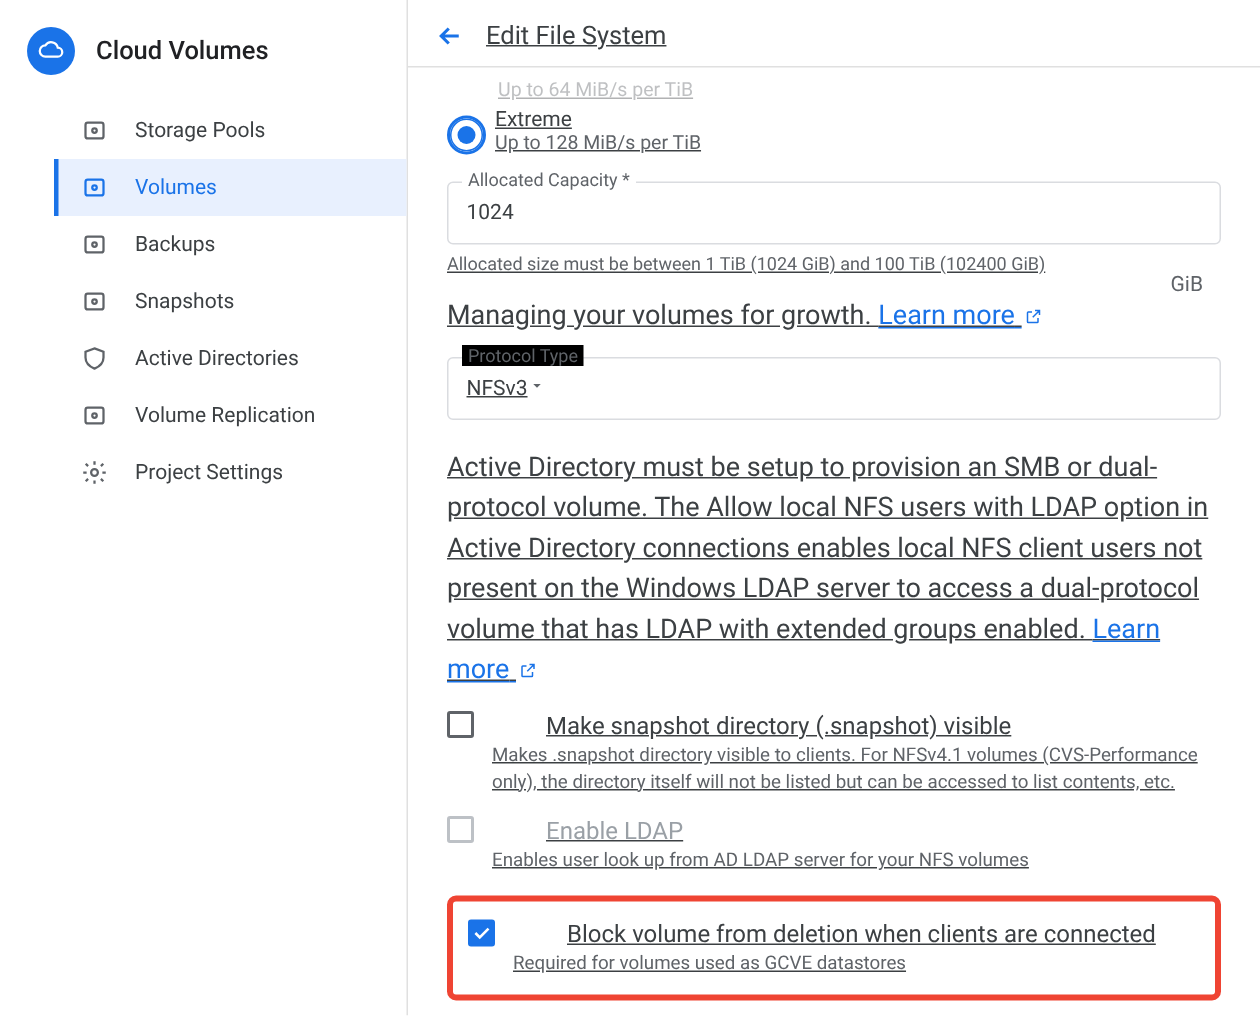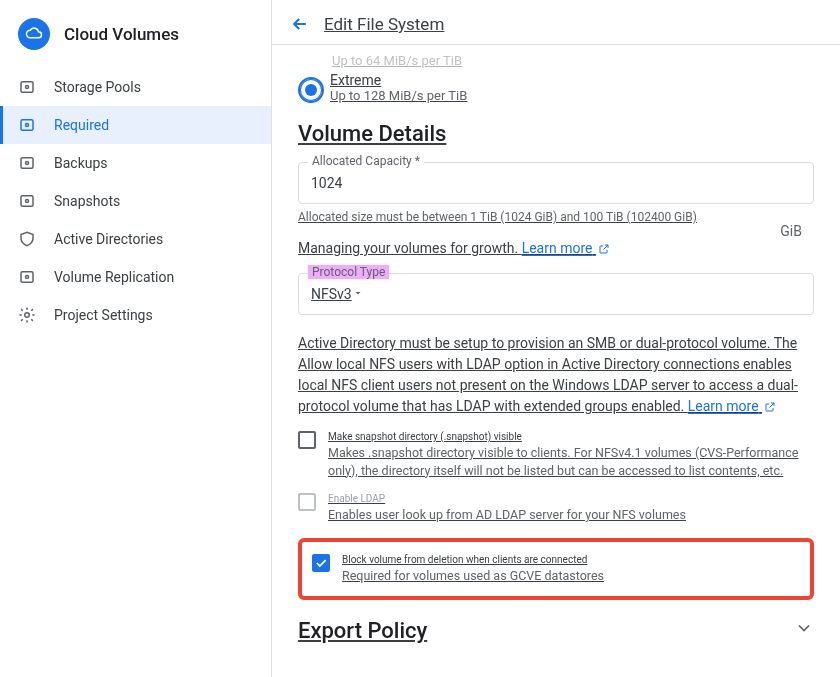--- a/index.html
+++ b/index.html
@@ -3,21 +3,21 @@
 <meta charset="utf-8">
 <style>
   * { box-sizing: border-box; margin: 0; padding: 0; }
   body { font-family: Roboto, "Helvetica Neue", Arial, sans-serif; font-size: 14px; color: #3c4043; background: #fff; width: 840px; height: 677px; overflow: hidden; }
   .app { display: flex; height: 100%; }
   .sidebar { width: 272px; border-right: 1px solid #e0e0e0; padding-top: 10px; }
   .brand { display: flex; align-items: center; padding: 8px 18px 18px 18px; }
   .brand-icon { width: 32px; height: 32px; background: #1a73e8; border-radius: 50%; display: flex; align-items: center; justify-content: center; margin-right: 14px; }
   .brand-icon svg { width: 18px; height: 18px; }
   .brand-title { font-size: 17px; color: #202124; font-weight: 500; }
-  .nav { list-style: none; }
+  .nav { list-style: none; padding-left: 36px; }
   .nav-item { display: flex; align-items: center; padding: 10px 18px; cursor: pointer; font-size: 14px; color: #3c4043; }
   .nav-item.selected { background: #e8f0fe; color: #1a73e8; border-left: 3px solid #1a73e8; padding-left: 15px; }
   .nav-icon { width: 18px; height: 18px; margin-right: 18px; display: flex; align-items: center; justify-content: center; color: #5f6368; }
   .nav-item.selected .nav-icon { color: #1a73e8; }
   .main { flex: 1; overflow-y: auto; text-decoration: underline; }
   .topbar { display: flex; align-items: center; padding: 14px 18px 10px 18px; border-bottom: 1px solid #e0e0e0; position: sticky; top: 0; background: #fff; z-index: 2; }
   .back-btn { color: #1a73e8; display: flex; align-items: center; margin-right: 14px; cursor: pointer; }
   .page-title { font-size: 17px; color: #3c4043; font-weight: 400; }
   .content { padding: 8px 26px 20px 26px; }
   .faded-top { color: #5f6368; font-size: 13px; margin-left: 0; opacity: .4; }
@@ -25,32 +25,32 @@
   .radio-outer { width: 26px; height: 26px; border: 2px solid #1a73e8; border-radius: 50%; display: flex; align-items: center; justify-content: center; margin-right: 6px; cursor: pointer; box-shadow: 0 0 0 1px #1a73e8 inset; }
   .radio-inner { width: 12px; height: 12px; background: #1a73e8; border-radius: 50%; }
   .radio-text .opt-label { font-size: 14px; color: #3c4043; }
   .radio-text .opt-sub { font-size: 13px; color: #5f6368; }
   .section-h { font-size: 22px; color: #202124; font-weight: 500; margin: 14px 0 16px 0; }
   .field-wrap { position: relative; margin-bottom: 6px; }
   .field-label { position: absolute; top: -8px; left: 10px; background: #fff; padding: 0 4px; font-size: 12px; color: #5f6368; }
   .field-input { width: 100%; border: 1px solid #dadce0; border-radius: 4px; padding: 12px 32px 12px 12px; font-size: 14px; color: #3c4043; outline: none; font-family: inherit; }
   .field-unit { position: absolute; right: 12px; top: 50%; transform: translateY(-50%); font-size: 14px; color: #5f6368; margin-top: 48px; }
   .helper { font-size: 12px; color: #5f6368; margin-bottom: 14px; }
-  .paragraph { font-size: 14px; color: #3c4043; margin: 10px 0 14px; line-height: 1.5; }
+  .paragraph { font-size: 18px; color: #3c4043; margin: 10px 0 14px; line-height: 1.5; }
   .link { color: #1a73e8; text-decoration: underline; text-underline-offset: 2px; cursor: pointer; }
   .ext-icon { width: 12px; height: 12px; vertical-align: middle; margin-left: 2px; }
   .select-wrap { position: relative; margin-bottom: 18px; }
-  .select-label { position: absolute; top: -8px; left: 10px; background: #f0abfc; padding: 0 4px; font-size: 12px; color: #5f6368; }
+  .select-label { position: absolute; top: -8px; left: 10px; background: #000000; padding: 0 4px; font-size: 12px; color: #5f6368; }
   .select-box { width: 100%; border: 1px solid #dadce0; border-radius: 4px; padding: 12px 12px; font-size: 14px; color: #3c4043; display: flex; justify-content: flex-start; align-items: center; cursor: pointer; }
   .check-row { display: flex; margin: 12px 0 14px; }
   .checkbox { width: 18px; height: 18px; border: 2px solid #5f6368; border-radius: 2px; margin-right: 12px; flex-shrink: 0; display: flex; align-items: center; justify-content: center; cursor: pointer; }
   .checkbox.checked { background: #1a73e8; border-color: #1a73e8; }
   .checkbox.disabled { border-color: #bdc1c6; cursor: default; }
   .check-svg { width: 14px; height: 14px; }
-  .check-text .chk-label { font-size: 10px; color: #3c4043; }
+  .check-text .chk-label { font-size: 16px; color: #3c4043; margin-left: 36px; }
   .check-text .chk-sub { font-size: 12.5px; color: #5f6368; line-height: 1.4; margin-top: 2px; }
   .check-text.disabled .chk-label { color: #9aa0a6; }
   .highlight-box { border: 4px solid #ef4433; border-radius: 6px; padding: 12px 10px; margin: 8px 0 18px; }
   .export-h { display: flex; justify-content: space-between; align-items: center; font-size: 22px; color: #202124; font-weight: 500; margin-top: 16px; cursor: pointer; }
   .caret { color: #5f6368; }
 </style>
 </head>
 <body>
 
 <div class="app">
@@ -73,21 +73,21 @@
           </span>
         <span>Storage Pools</span>
       </li>
       <li class="nav-item selected">
         <span class="nav-icon">
             <svg viewBox="0 0 24 24" fill="none" stroke="currentColor" stroke-width="2">
               <rect x="4" y="5" width="16" height="14" rx="2"></rect>
               <circle cx="12" cy="12" r="2"></circle>
             </svg>
           </span>
-        <span>Required</span>
+        <span>Volumes</span>
       </li>
       <li class="nav-item">
         <span class="nav-icon">
             <svg viewBox="0 0 24 24" fill="none" stroke="currentColor" stroke-width="2">
               <rect x="4" y="5" width="16" height="14" rx="2"></rect>
               <circle cx="12" cy="12" r="2"></circle>
             </svg>
           </span>
         <span>Backups</span>
       </li>
@@ -144,21 +144,20 @@
       <div class="radio-row">
         <span class="radio-outer">
             <span class="radio-inner"></span>
           </span>
         <div class="radio-text">
           <div class="opt-label">Extreme</div>
           <div class="opt-sub">Up to 128 MiB/s per TiB</div>
         </div>
       </div>
 
-      <h2 class="section-h">Volume Details</h2>
 
       <div class="field-wrap">
         <span class="field-label">Allocated Capacity *</span>
         <input class="field-input" value="1024" style="">
         <span class="field-unit">GiB</span>
       </div>
       <div class="helper">Allocated size must be between 1 TiB (1024 GiB) and 100 TiB (102400 GiB)</div>
 
       <p class="paragraph">
         <span>Managing your volumes for growth. </span><a class="link"><span>Learn more</span>&nbsp;<svg class="ext-icon" viewBox="0 0 24 24" fill="none" stroke="#1a73e8" stroke-width="2">

